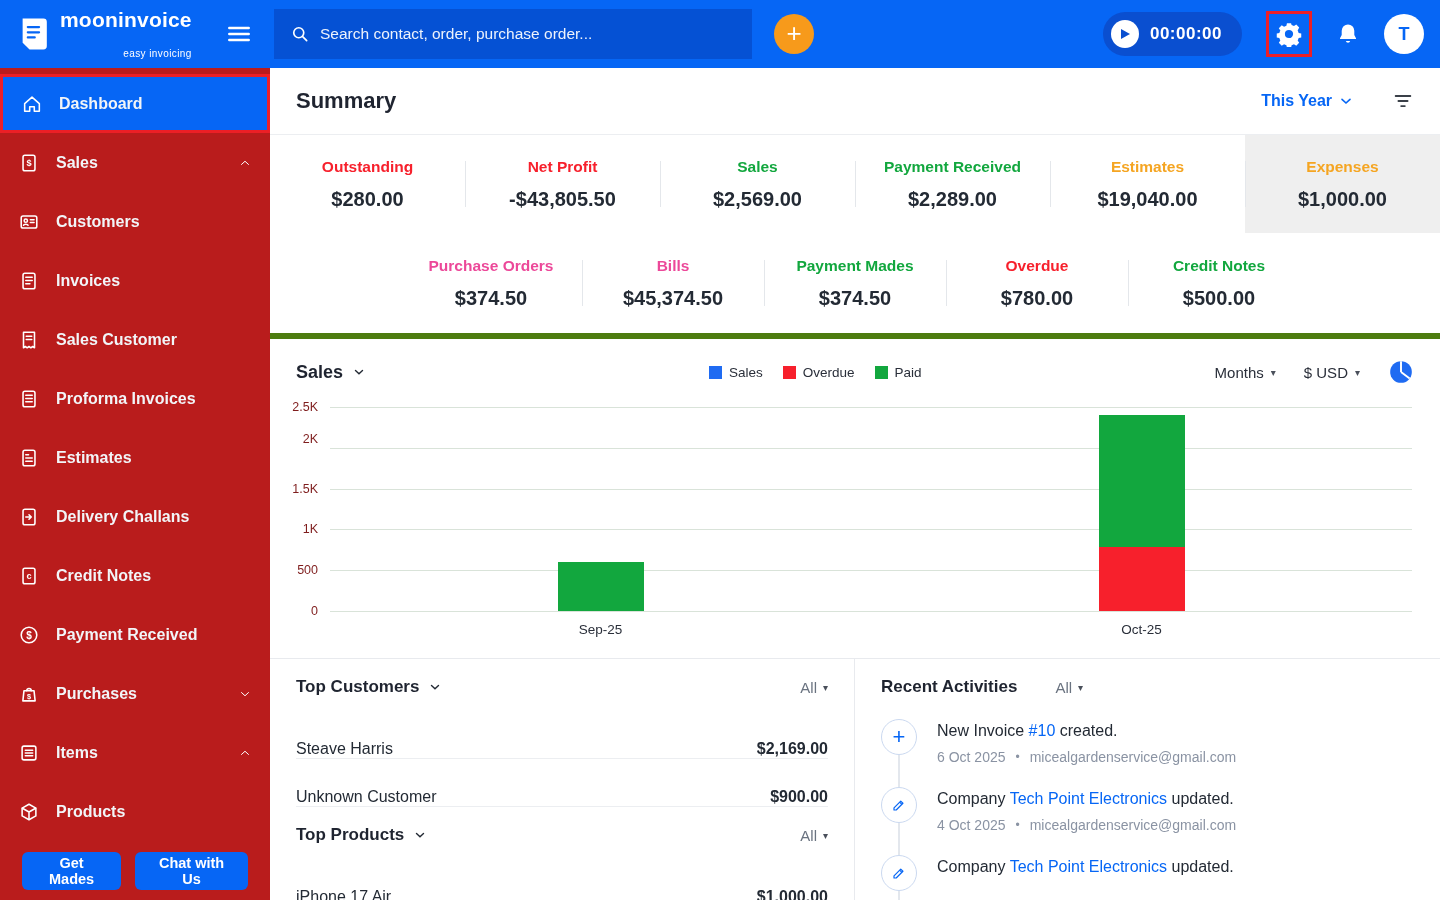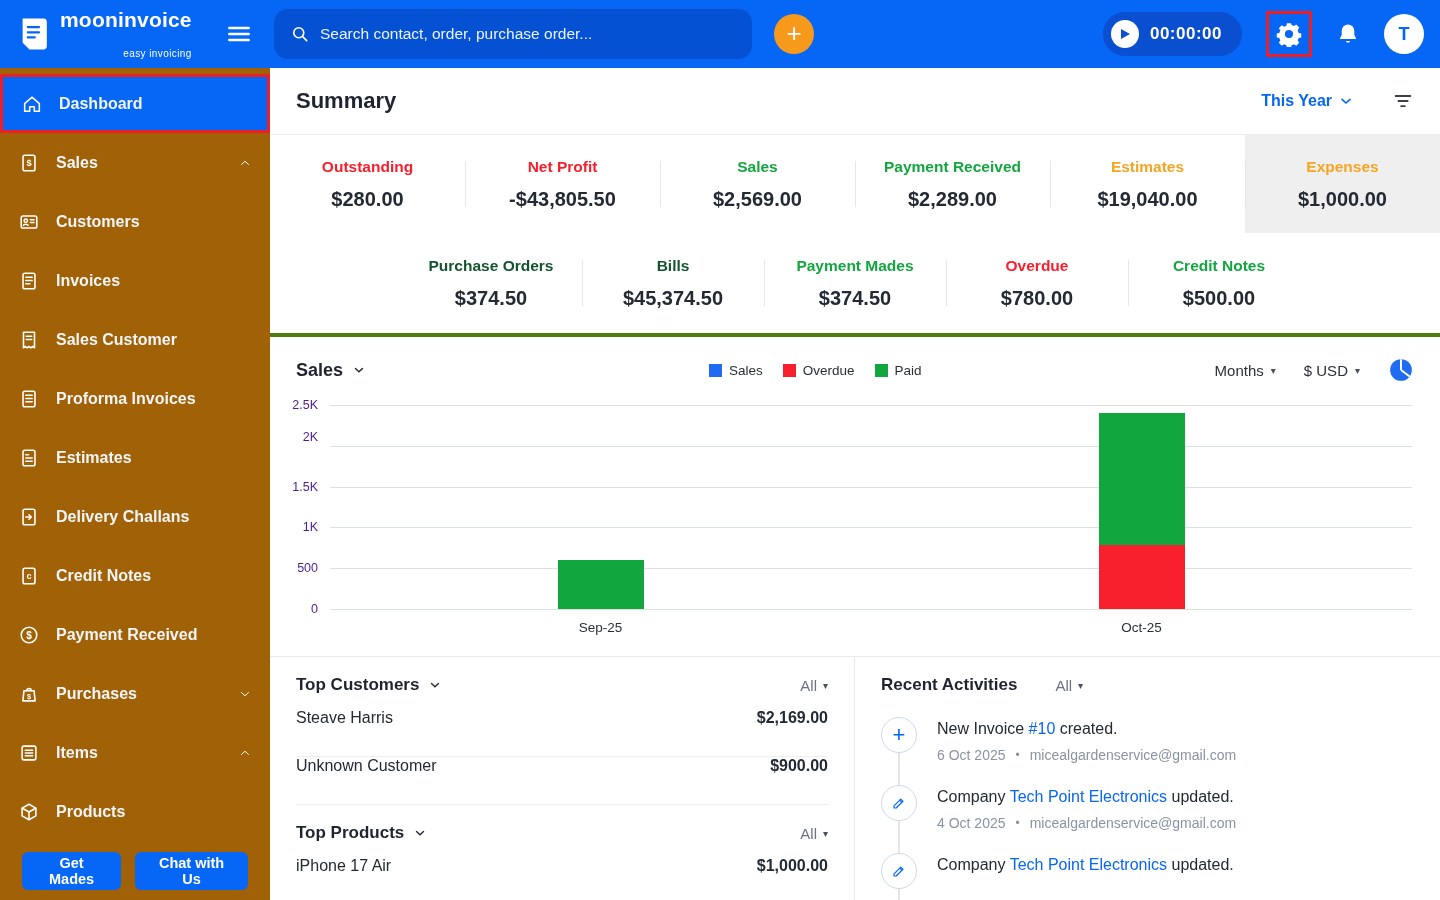--- a/index.html
+++ b/index.html
@@ -8,92 +8,92 @@
 
   
   .topbar{grid-column:1/3;background:#0666F5;display:flex;align-items:center;padding-right:16px}
   .brand-zone{width:270px;flex:none;display:flex;align-items:center;justify-content:space-between;padding:0 18px 0 14px}
   .brand{display:flex;align-items:center;gap:8px}
   .brand svg{width:38px;height:38px}
   .brand-text{display:flex;flex-direction:column;line-height:1}
   .brand-name{color:#fff;font-size:21px;font-weight:bold;letter-spacing:.2px}
   .brand-tag{color:#fff;font-size:10px;text-align:right;margin-top:19px;letter-spacing:.4px}
   .hamburger{width:26px;height:26px;cursor:pointer}
-  .search{width:478px;height:50px;background:#0551D4;border-radius:14px;margin-left:4px;display:flex;align-items:center;gap:10px;padding:8px 16px}
+  .search{width:478px;height:50px;background:#0551D4;border-radius:0;margin-left:4px;display:flex;align-items:center;gap:10px;padding:8px 16px}
   .search svg{width:20px;height:20px;flex:none}
   .search input{flex:1;background:transparent;border:none;outline:none;color:#fff;font-size:15.5px;font-family:inherit}
   .search input::placeholder{color:rgba(255,255,255,.93)}
   .add-btn{width:40px;height:40px;border-radius:50%;background:#F79A1B;border:none;color:#fff;font-size:26px;line-height:1;margin-left:22px;cursor:pointer;display:grid;place-items:center;padding-bottom:3px}
   .tb-right{margin-left:auto;display:flex;align-items:center;gap:24px}
   .timer{height:44px;border-radius:22px;background:#0A4FD0;display:flex;align-items:center;gap:11px;padding:0 20px 0 8px;cursor:pointer}
   .play{width:28px;height:28px;border-radius:50%;background:#fff;display:grid;place-items:center}
   .play i{display:block;width:0;height:0;border-left:9px solid #0A4FD0;border-top:5.5px solid transparent;border-bottom:5.5px solid transparent;margin-left:2px}
   .timer-text{color:#fff;font-weight:bold;font-size:17px;letter-spacing:.5px}
   .gear-box{width:46px;height:46px;border:3px solid #EC1F26;display:grid;place-items:center;cursor:pointer}
   .gear-box svg{width:26px;height:26px;color:#fff}
   .bell{width:24px;height:24px;cursor:pointer;color:#fff}
   .avatar{width:40px;height:40px;border-radius:50%;background:#fff;color:#0666F5;font-weight:bold;font-size:18px;display:grid;place-items:center;cursor:pointer}
 
   
-  .sidebar{background:#a16207;position:relative;overflow:hidden}
+  .sidebar{background:#b91c1c;position:relative;overflow:hidden}
   .side-nav{padding-top:6px}
   .side-item{height:59px;display:flex;align-items:center;gap:16px;padding:0 18px;color:#F2F5F8;font-size:16px;font-weight:600;cursor:pointer}
   .side-item.active{background:#0666F5;border:3px solid #EC1F26}
   .s-icon{width:22px;height:22px;flex:none;color:#fff}
   .s-icon svg{width:22px;height:22px}
   .s-chev{margin-left:auto;width:14px;height:14px;color:#fff}
   .s-chev svg{width:14px;height:14px}
   .side-footer{position:absolute;bottom:10px;left:0;right:0;display:flex;gap:14px;padding:0 22px}
   .side-btn{background:#0666F5;color:#fff;border:none;border-radius:6px;height:38px;padding:0 15px;font-size:14.5px;font-weight:bold;font-family:inherit;cursor:pointer}
 
   
   .main{background:#fff;display:flex;flex-direction:column;overflow:hidden}
   .summary-header{height:67px;flex:none;display:flex;align-items:center;justify-content:space-between;padding:0 26px;border-bottom:1px solid #ECEEF1}
   .page-title{font-size:22px;font-weight:bold;color:#1F2430}
   .sh-right{display:flex;align-items:center;gap:38px}
   .period{display:flex;align-items:center;gap:6px;color:#0666F5;font-size:16px;font-weight:600;cursor:pointer}
   .period svg{width:16px;height:16px}
   .filter-ic{width:22px;height:22px;cursor:pointer;color:#3A4048}
 
-  .cards{border-bottom:4px solid #4d7c0f;flex:none}
+  .cards{border-bottom:6px solid #4d7c0f;flex:none}
   .row1{display:grid;grid-template-columns:repeat(6,1fr);height:98px}
   .row2{display:grid;grid-template-columns:repeat(5,1fr);height:100px;margin:0 130px}
   .cell{position:relative;display:flex;flex-direction:column;align-items:center;justify-content:center;gap:12px;cursor:pointer}
   .cell+.cell::before{content:"";position:absolute;left:0;top:50%;transform:translateY(-50%);height:46px;width:1px;background:#E4E7EB}
   .cell .lab{font-size:15.5px;font-weight:600}
   .cell .val{font-size:20px;font-weight:bold;color:#232A34}
   .cell.hl{background:#EFEFEF}
-  .tone-red{color:#F7202C}.tone-green{color:#12A73E}.tone-orange{color:#F5A522}.tone-gray{color:#14532d}
+  .tone-red{color:#F7202C}.tone-green{color:#12A73E}.tone-orange{color:#F5A522}.tone-gray{color:#ec4899}
 
   
   .chart-card{padding-top:14px;flex:none}
   .chart-head{display:flex;align-items:center;height:38px;padding:0 26px}
   .chart-title{display:flex;align-items:center;gap:9px;font-size:18px;font-weight:bold;color:#1F2430;cursor:pointer}
   .dk-chev{width:14px;height:14px;color:#232A34}
   .legend{flex:1;display:flex;justify-content:center;align-items:center;gap:20px;padding-left:50px}
   .lg-item{display:flex;align-items:center;gap:7px;font-size:13.5px;color:#2A2F3A;cursor:pointer}
   .lg-swatch{width:13px;height:13px;display:inline-block}
   .chart-controls{display:flex;align-items:center;gap:28px;font-size:15px;color:#2A2F3A}
   .ctl{display:flex;align-items:center;gap:7px;cursor:pointer}
   .tri{font-size:10px;color:#4A505B}
   .pie-ic{width:26px;height:26px;cursor:pointer}
   .plot{position:relative;height:204px;margin:16px 28px 0 60px}
   .gline{position:absolute;left:0;right:0;height:1px;background:#D9E3D9}
-  .ylab{position:absolute;left:-12px;transform:translate(-100%,-50%);font-size:12.5px;color:#4c1d95;white-space:nowrap}
+  .ylab{position:absolute;left:-12px;transform:translate(-100%,-50%);font-size:12.5px;color:#7f1d1d;white-space:nowrap}
   .seg{position:absolute;transform:translateX(-50%);width:86px;z-index:1}
   .xlabels{position:relative;height:20px;margin:11px 28px 16px 60px}
   .xlab{position:absolute;top:0;transform:translateX(-50%);font-size:13.5px;color:#2A2F3A;white-space:nowrap}
 
   
   .bottom{flex:1;display:grid;grid-template-columns:585px 1fr;border-top:1px solid #E8EAEE;overflow:hidden}
   .left-panel{padding:0 26px;border-right:1px solid #E8EAEE}
   .panel-head{display:flex;align-items:center;justify-content:space-between;height:52px;padding-top:4px}
   .panel-title{display:flex;align-items:center;gap:9px;font-size:17px;font-weight:bold;color:#1F2430;cursor:pointer}
   .all{display:flex;align-items:center;gap:6px;color:#6A7380;font-size:15px;cursor:pointer}
-  .lrow{display:flex;align-items:flex-start;justify-content:space-between;height:48px;border-bottom:1px solid #ECEEF1;font-size:16px;cursor:pointer}
+  .lrow{display:flex;align-items:flex-end;justify-content:space-between;height:48px;border-bottom:1px solid #ECEEF1;font-size:16px;cursor:pointer}
   .lrow .amt{font-weight:bold}
   .right-panel{padding:0 26px;overflow:hidden}
   .act-head{display:flex;align-items:center;gap:38px;height:52px;padding-top:4px}
   .timeline{position:relative;margin-top:2px}
   .timeline::before{content:"";position:absolute;left:17px;top:12px;bottom:-20px;width:2px;background:#E3E7ED}
   .act{position:relative;display:flex;gap:20px;padding:6px 0 16px}
   .act-icon{width:36px;height:36px;flex:none;border-radius:50%;background:#fff;border:1.5px solid #CBD9F0;display:grid;place-items:center;color:#0666F5;z-index:1}
   .act-icon .plus{font-size:22px;line-height:1;font-weight:400}
   .act-icon svg{width:16px;height:16px}
   .act-title{font-size:16px;color:#232A34;padding-top:3px}

